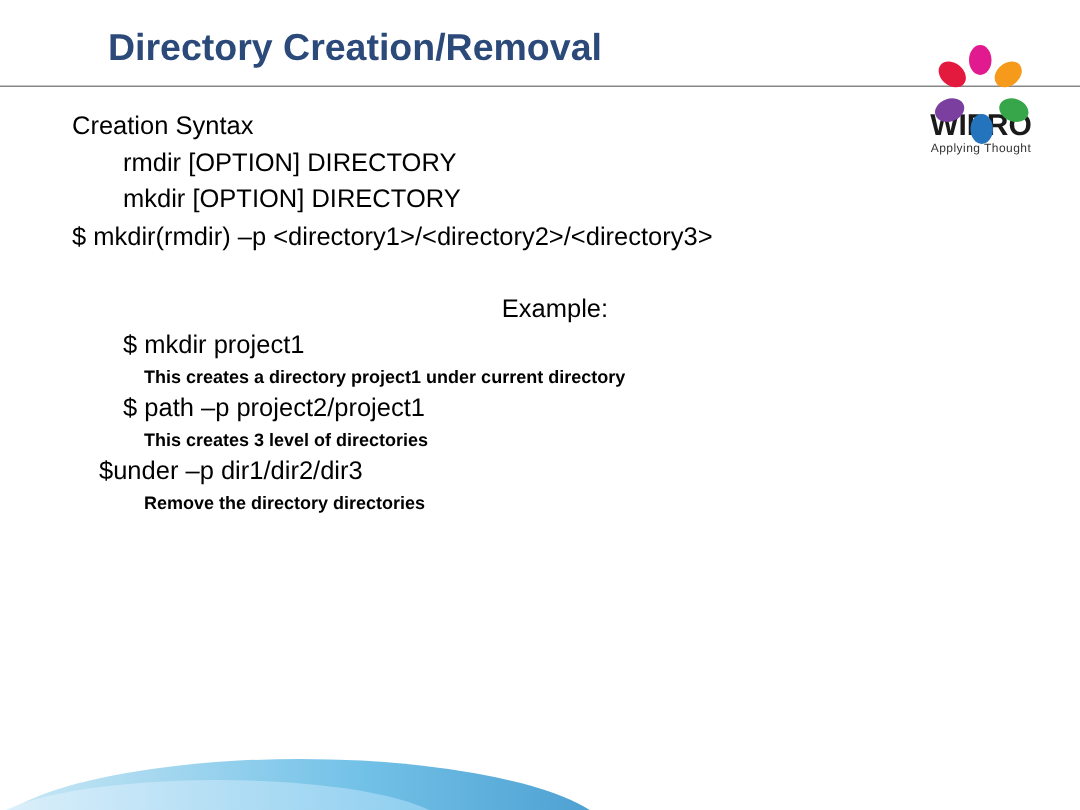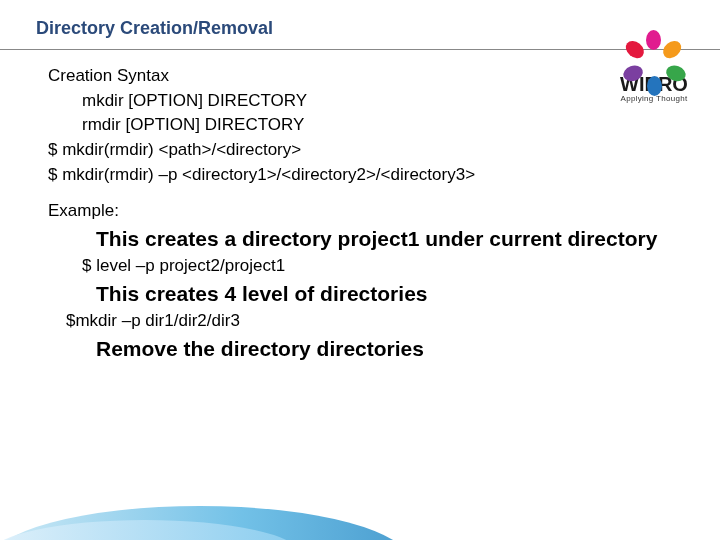--- a/index.html
+++ b/index.html
@@ -12,39 +12,40 @@
     overflow: hidden;
   }
   .slide {
     width: 100%;
     height: 100%;
     padding: 18px 28px 0 28px;
     position: relative;
   }
   .title {
     color: #2b4a7a;
-    font-size: 18px;
+    font-size: 25px;
     font-weight: bold;
     margin-bottom: 10px;
     padding-left: 8px;
+    margin-left: 36px;
   }
   .divider {
     border: none;
     border-top: 1.5px solid #888;
     margin: 0 -28px 14px -28px;
   }
   .content {
     padding-left: 20px;
     color: #000;
     font-size: 17px;
     line-height: 1.45;
   }
   .indent1 { padding-left: 34px; }
-  .indent2 { padding-left: 48px; font-size: 21px; font-weight: bold; }
-  .section-gap { margin-top: 12px; }
+  .indent2 { padding-left: 48px; font-size: 12px; font-weight: bold; }
+  .section-gap { margin-top: 23px; text-align: center; }
   .logo {
     position: absolute;
     top: 28px;
     right: 22px;
     width: 88px;
     text-align: center;
   }
   .logo-flower {
     width: 50px;
     height: 44px;
@@ -117,33 +118,33 @@
     <div class="logo-word">WIPRO</div>
     <div class="logo-tag">Applying Thought</div>
   </div>
 
   <h1 class="title">Directory Creation/Removal</h1>
   <hr class="divider">
 
   <div class="content">
 
     <div>Creation Syntax</div>
+    <div class="indent1">rmdir [OPTION] DIRECTORY</div>
     <div class="indent1">mkdir [OPTION] DIRECTORY</div>
-    <div class="indent1">rmdir [OPTION] DIRECTORY</div>
-    <div>$ mkdir(rmdir) &lt;path&gt;/&lt;directory&gt;</div>
     <div>$ mkdir(rmdir) –p &lt;directory1&gt;/&lt;directory2&gt;/&lt;directory3&gt;</div>
 
     <div class="section-gap">Example:</div>
 
+    <div class="indent1">$ mkdir  project1</div>
     <div class="indent2">This creates a directory project1 under current directory</div>
 
-    <div class="indent1">$ level –p  project2/project1</div>
-    <div class="indent2">This creates 4 level of directories</div>
+    <div class="indent1">$ path –p  project2/project1</div>
+    <div class="indent2">This creates 3 level of directories</div>
 
-    <div style="padding-left:18px">$mkdir –p dir1/dir2/dir3</div>
+    <div style="padding-left:18px">$under –p dir1/dir2/dir3</div>
     <div class="indent2">Remove the directory directories</div>
 
   </div>
 
   <div class="footer-swoosh">
     <div class="swoosh1"></div>
     <div class="swoosh2"></div>
   </div>
 </div>
 

